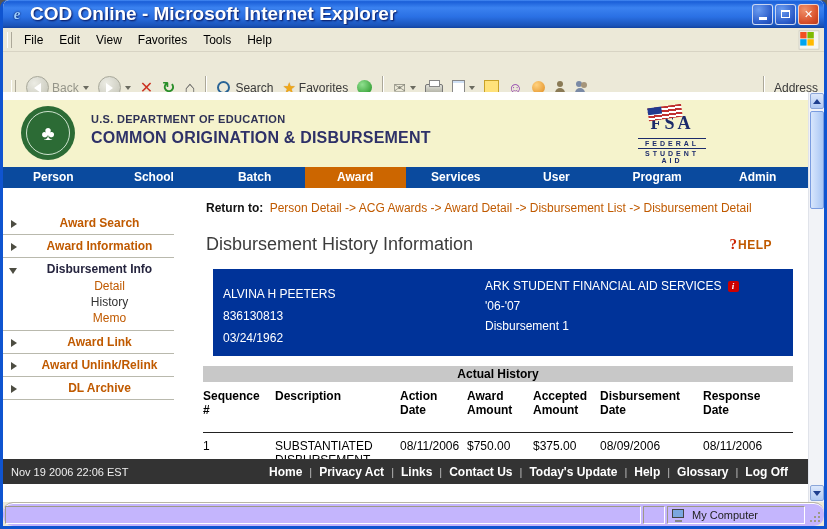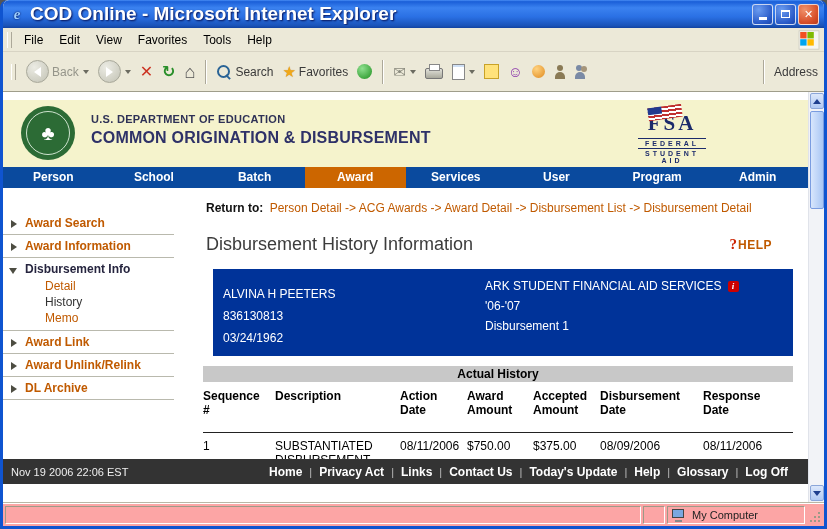--- a/index.html
+++ b/index.html
@@ -27,21 +27,21 @@
     display:flex;align-items:center;padding:0 2px;box-sizing:border-box;border-bottom:1px solid #d8d4c4;}
   .grip{width:3px;height:16px;margin:0 4px 0 2px;border-left:1px solid #fff;border-right:1px solid #aca899;}
   .menu-item{font-size:12px;color:#000;padding:3px 8px;}
   .menu-spacer{flex:1;}
   .win-logo{width:22px;height:20px;background:#f6f6f2;border:1px solid #c9c5b4;display:grid;
     grid-template-columns:8px 8px;grid-template-rows:8px 8px;gap:1px;padding:1px;box-sizing:content-box;
     transform:scale(.8);}
   .wl{display:block;}
   .wl.r{background:#f25022;}.wl.g{background:#7fba00;}.wl.b{background:#00a4ef;}.wl.y{background:#ffb900;}
   
-  .toolbar{position:absolute;top:52px;left:0;right:0;height:40px;background:#ece9d8;display:flex;
+  .toolbar{position:absolute;top:68px;left:0;right:0;height:40px;background:#ece9d8;display:flex;
     align-items:center;padding:0 6px;box-sizing:border-box;border-bottom:1px solid #9f9d8b;gap:3px;}
   .tb-btn{display:flex;align-items:center;gap:3px;padding:2px 3px;}
   .nav-circle{width:23px;height:23px;border-radius:50%;display:flex;align-items:center;justify-content:center;box-sizing:border-box;}
   .nav-circle.gray{background:radial-gradient(circle at 35% 30%,#ecece4,#c2c2b4);border:1px solid #a8a89a;}
   .arr-left{width:0;height:0;border-right:7px solid #fff;border-top:5px solid transparent;border-bottom:5px solid transparent;}
   .arr-right{width:0;height:0;border-left:7px solid #fff;border-top:5px solid transparent;border-bottom:5px solid transparent;}
   .tb-label{font-size:12px;color:#3a3a3a;}
   .tb-label.dis{color:#95958a;}
   .dd{width:0;height:0;border-top:4px solid #6b6b60;border-left:3px solid transparent;border-right:3px solid transparent;margin-left:1px;}
   .glyph{font-size:16px;line-height:16px;font-weight:bold;}
@@ -77,31 +77,31 @@
     display:flex;align-items:center;justify-content:center;}
   .seal-ring{width:42px;height:42px;border-radius:50%;border:1px solid #cfe3cf;display:flex;align-items:center;
     justify-content:center;color:#fff;font-size:20px;}
   .banner-text{position:absolute;left:88px;top:13px;}
   .banner-agency{font-size:11px;font-weight:bold;color:#2e3156;letter-spacing:.3px;}
   .banner-title{font-size:16px;font-weight:bold;color:#2e3168;margin-top:4px;letter-spacing:.2px;}
   .fsa{position:absolute;right:100px;top:4px;width:72px;text-align:center;color:#1c2b6b;}
   .fsa-flag{position:absolute;top:2px;left:12px;width:34px;height:13px;transform:rotate(-8deg);
     background:repeating-linear-gradient(180deg,#c03030 0 2px,#fff 2px 4px);}
   .fsa-canton{position:absolute;top:0;left:0;width:14px;height:7px;background:#223a8f;}
-  .fsa-word{font-family:"Liberation Serif","DejaVu Serif",serif;font-weight:bold;font-size:21px;line-height:27px;
+  .fsa-word{font-family:"Liberation Serif","DejaVu Serif",serif;font-weight:bold;font-size:18px;line-height:27px;
     letter-spacing:3px;margin-top:6px;}
   .fsa-rule{border-top:1px solid #1c2b6b;margin:1px 2px;}
   .fsa-sub{font-size:7px;font-weight:bold;letter-spacing:3px;}
   
   .navbar{display:flex;height:21px;background:#0a4a9e;margin-top:0;}
   .nav-tab{flex:1;text-align:center;line-height:21px;color:#fff;font-size:12px;font-weight:bold;}
   .nav-tab.active{background:#cc6600;}
   
   .content{position:relative;}
-  .sidebar{position:absolute;left:0;top:0;width:195px;padding-top:12px;box-sizing:border-box;}
+  .sidebar{position:absolute;left:0;top:0;width:195px;padding-top:12px;box-sizing:border-box;text-align:center;}
   .side-item{position:relative;padding:4px 0 4px 22px;margin:0 24px 0 0;border-bottom:1px solid #b9b9ad;
     font-weight:bold;font-size:12px;color:#c05a00;}
   .side-item .dark-label{color:#26253f;}
   .tri-right{position:absolute;left:8px;top:8px;width:0;height:0;border-left:6px solid #4d4d42;
     border-top:4px solid transparent;border-bottom:4px solid transparent;}
   .tri-down{position:absolute;left:6px;top:10px;width:0;height:0;border-top:6px solid #4d4d42;
     border-left:4px solid transparent;border-right:4px solid transparent;}
   .sub-list{margin-top:2px;}
   .sub-link{font-weight:normal;font-size:12px;color:#c05a00;padding:1px 0 1px 20px;}
   .sub-link.current{color:#333;}
@@ -143,22 +143,22 @@
   .scrollbar{position:absolute;right:0;top:92px;width:16px;height:410px;background:#f2f3f7;border-left:1px solid #e0e3ea;box-sizing:border-box;}
   .sb-btn{position:absolute;left:1px;width:14px;height:16px;background:linear-gradient(180deg,#dce7fb,#b0c9f4);
     border:1px solid #8ba6d9;border-radius:2px;box-sizing:border-box;display:flex;align-items:center;justify-content:center;}
   .sb-up{top:1px;}
   .sb-down{bottom:1px;}
   .tri-up{width:0;height:0;border-bottom:5px solid #1f3f8f;border-left:4px solid transparent;border-right:4px solid transparent;}
   .tri-dn{width:0;height:0;border-top:5px solid #1f3f8f;border-left:4px solid transparent;border-right:4px solid transparent;}
   .sb-thumb{position:absolute;left:1px;top:19px;width:14px;height:98px;border:1px solid #7a9ce0;border-radius:2px;
     background:linear-gradient(90deg,#d8e6fc,#a9c6f4);box-sizing:border-box;}
   
-  .statusbar{position:absolute;left:0;right:0;bottom:0;height:24px;background:#fca5a5;border-top:1px solid #b9b6a5;
-    box-shadow:inset 0 1px 0 #fff;display:flex;align-items:stretch;gap:2px;padding:3px 2px 2px 2px;box-sizing:border-box;}
+  .statusbar{position:absolute;left:0;right:0;bottom:0;height:24px;background:#c4b5fd;border-top:1px solid #b9b6a5;
+    box-shadow:inset 0 1px 0 #fff;display:flex;align-items:stretch;gap:2px;padding:3px 2px 2px 2px;box-sizing:border-box;border-radius:10px;}
   .sb-pane{border:1px solid;border-color:#9d9a87 #fff #fff #9d9a87;display:flex;align-items:center;
     font-size:11px;color:#222;padding:0 4px;box-sizing:border-box;}
   .sb-main{flex:1;}
   .sb-small{width:22px;}
   .sb-zone{width:138px;}
   .pc-icon{position:relative;width:15px;height:13px;margin-right:5px;display:inline-block;}
   .pc-screen{position:absolute;top:0;left:0;width:12px;height:9px;background:#7ba7e0;border:1px solid #444;box-sizing:border-box;}
   .pc-icon::after{content:"";position:absolute;bottom:0;left:3px;width:7px;height:2px;background:#888;}
   .sb-grip{position:relative;width:15px;}
   .sb-grip i{position:absolute;right:2px;bottom:2px;width:2px;height:2px;background:#9d9a87;

